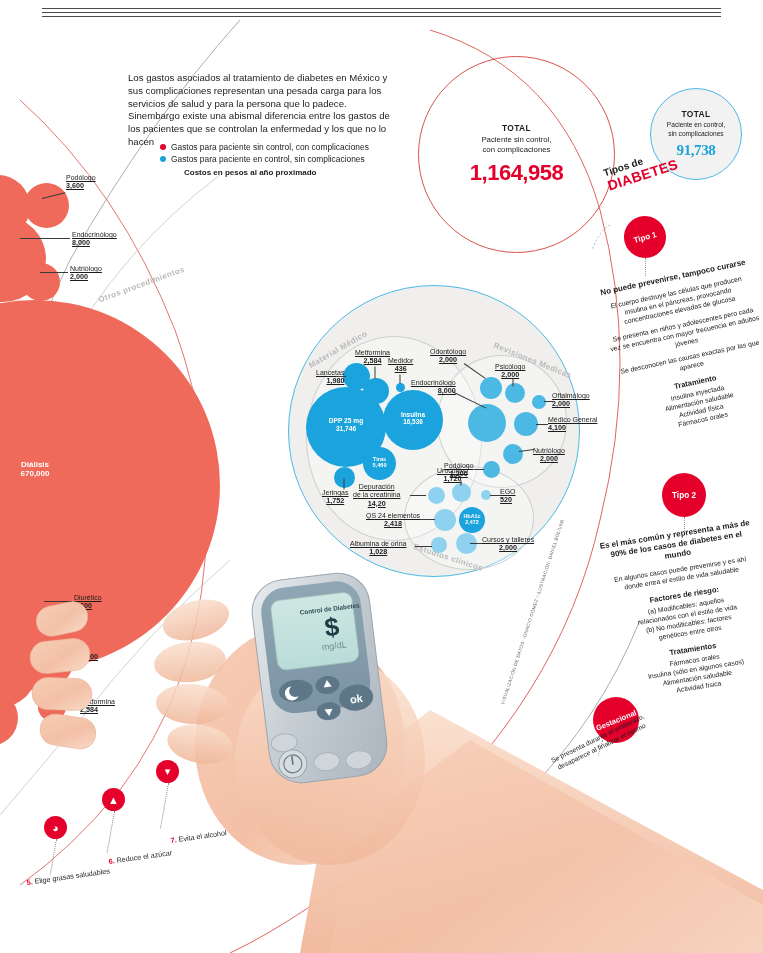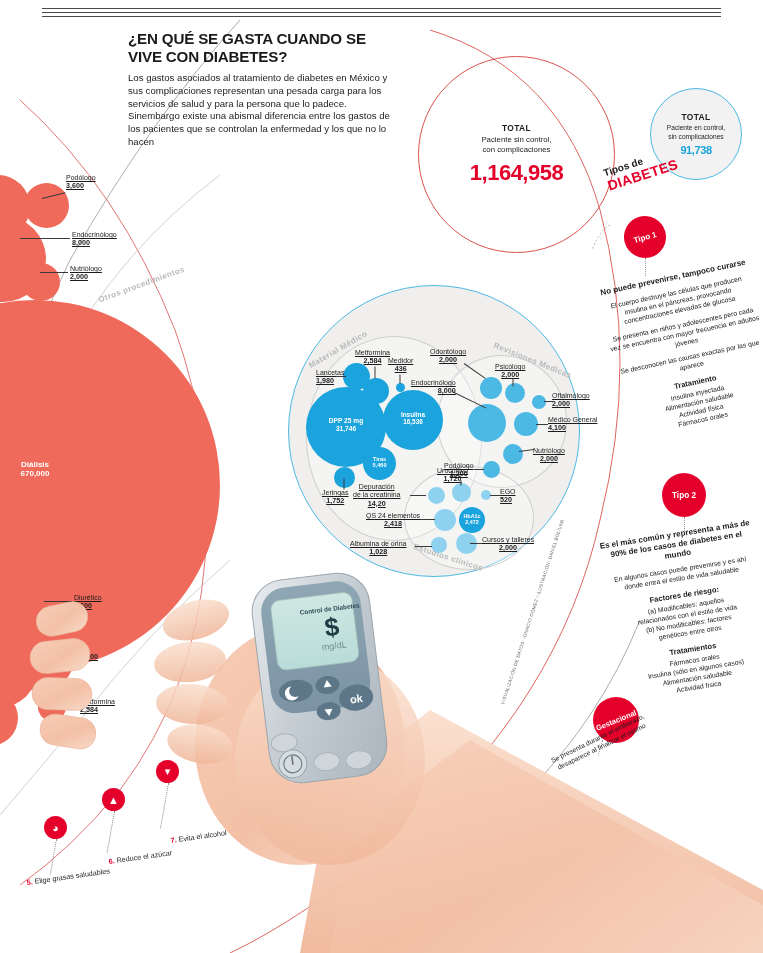--- a/index.html
+++ b/index.html
@@ -68,21 +68,21 @@
     left: 418px; top: 56px; width: 197px; height: 197px;
     border: 1px solid #d9534f; background: transparent;
   }
   .total-small {
     left: 650px; top: 88px; width: 92px; height: 92px;
     border: 1.5px solid #4cb9e5; background: #f2f2f2;
   }
   .t-label { font-size: 8.4px; font-weight: bold; color: #1c1c1c; letter-spacing: .4px; }
   .t-sub { font-size: 7.8px; color: #1c1c1c; line-height: 1.3; margin-top: 2px; }
   .t-num-red { font-size: 22px; font-weight: bold; color: #e4002b; margin-top: 5px; letter-spacing: -0.5px; }
-  .t-num-blue { font-size: 11px; font-weight: bold; color: #1aa3dc; margin-top: 3px; letter-spacing: -0.4px; }
+  .t-num-blue { font-size: 15px; font-weight: bold; color: #1aa3dc; margin-top: 3px; letter-spacing: -0.4px; font-family: Liberation Serif, serif; }
 
   
   .blue-main {
     position: absolute; left: 288px; top: 285px; width: 292px; height: 292px;
     border-radius: 50%; border: 1.5px solid #4cb9e5; background: #f0efed;
   }
   .subring {
     position: absolute; border-radius: 50%;
     border: 1px solid #cfcfcf; background: rgba(255,255,255,.30);
   }
@@ -143,23 +143,33 @@
   <svg style="position:absolute;left:0;top:0;width:763px;height:953px;pointer-events:none">
     <path d="M 430 30 Q 560 70 600 210 Q 640 360 600 520 Q 560 700 400 840 Q 300 920 230 953" fill="none" stroke="#d9534f" stroke-width="0.9"></path>
     <path d="M 240 20 Q 150 120 70 260 Q 10 380 5 520" fill="none" stroke="#8a8a8a" stroke-width="0.7"></path>
     <path d="M 20 100 Q 120 190 175 330 Q 215 440 205 560 Q 195 690 120 790 Q 70 850 20 885" fill="none" stroke="#d9534f" stroke-width="0.8"></path>
     <path d="M 220 175 Q 120 250 60 360 Q 10 450 0 540" fill="none" stroke="#bdbdbd" stroke-width="0.7"></path>
     <path d="M 230 560 Q 150 630 80 720 Q 30 780 0 815" fill="none" stroke="#bdbdbd" stroke-width="0.7"></path>
     <path d="M 340 930 Q 430 880 520 800 Q 600 720 640 620" fill="none" stroke="#8a8a8a" stroke-width="0.7"></path>
     <path d="M 610 225 Q 600 230 592 250" fill="none" stroke="#9a9a9a" stroke-width="0.7" stroke-dasharray="2 2"></path>
   </svg>
 
-  <div class="headline">¿EN QUÉ SE GASTA CUANDO SE VIVE CON DIABETES?</div>
   <div class="standfirst">Los gastos asociados al tratamiento de diabetes en México y sus complicaciones representan una  pesada carga para los servicios de salud y para la persona que lo padece. Sinembargo existe una abismal diferencia entre los gastos de los pacientes que se controlan la enfermedad y los que no lo hacen</div>
 
+  <div class="legend">
+    <div class="legend-row">
+      <span class="dot red"></span>
+      <span>Gastos para paciente sin control, con complicaciones</span>
+    </div>
+    <div class="legend-row">
+      <span class="dot blue"></span>
+      <span>Gastos para paciente en control, sin complicaciones</span>
+    </div>
+    <div class="legend-note">Costos en pesos al año proximado</div>
+  </div>
 
   <div class="total-circle total-big">
     <div class="t-label">TOTAL</div>
     <div class="t-sub">Paciente sin control,</div>
     <div class="t-sub" style="margin-top:0">con complicaciones</div>
     <div class="t-num-red">1,164,958</div>
   </div>
 
   <div class="total-circle total-small">
     <div class="t-label">TOTAL</div>
@@ -250,21 +260,21 @@
   </div>
   <div class="bub blue" style="left:363px;top:447px;width:33px;height:33px">
     <div class="bub-label-in" style="left:0;top:9px;width:33px;font-size:5.6px">
       <span>Tiras</span><br>
       <span>5,460</span>
     </div>
   </div>
   <div class="bub blue" style="left:334px;top:467px;width:21px;height:21px"></div>
 
   <div class="leader" style="left:350px;top:376px;width:-0px"></div>
-  <div class="call" style="left:316px;top:369px;text-align:left">
+  <div class="call" style="left:316px;top:369px;text-align:right">
     <span>Lancetas</span><b>1,980</b>
   </div>
   <div class="leader" style="left:336px;top:376px;width:10px"></div>
 
   <div class="call" style="left:355px;top:349px;text-align:center">
     <span>Metformina</span><b>2,584</b>
   </div>
   <div class="leader" style="left:375px;top:366px;width:12px;transform:rotate(90deg);transform-origin:left center"></div>
 
   <div class="call" style="left:388px;top:357px;text-align:center">

